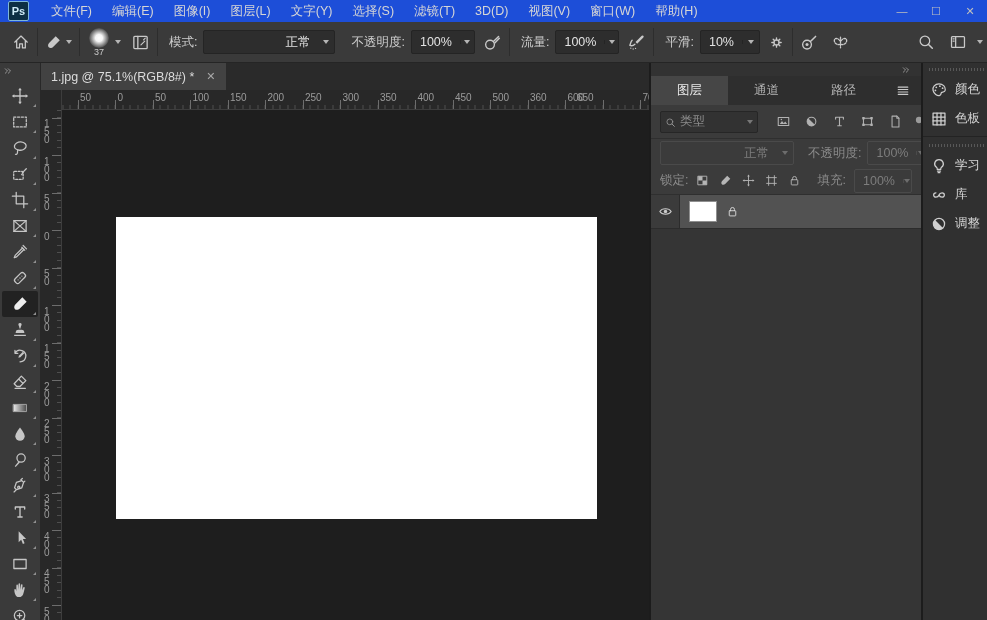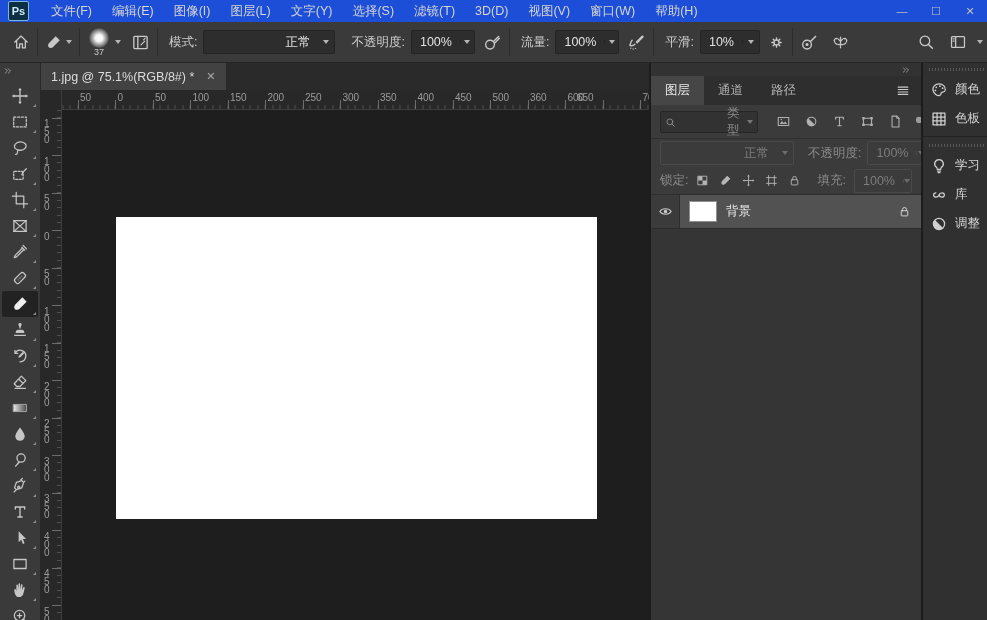--- a/index.html
+++ b/index.html
@@ -53,28 +53,28 @@
   .vruler .minor{position:absolute;top:0;bottom:0;right:0;width:4px;
       background:repeating-linear-gradient(180deg,#4e4e4e 0 1px,transparent 1px 7.5px);}
   .vtick{position:absolute;right:0;height:1px;width:9px;background:#6d6d6d;}
   .vlab{position:absolute;left:3px;width:7px;font-size:10px;line-height:8px;color:#9b9b9b;word-break:break-all;}
   .pasteboard{position:relative;flex:1;background:#1e1e1e;}
   .canvas-white{position:absolute;left:54px;top:107px;width:481px;height:302px;background:#ffffff;}
   
   .panelcol{width:270px;flex:none;background:#3b3b3b;border-left:2px solid #1c1c1c;display:flex;flex-direction:column;}
   .panelhead{height:13px;background:#323232;display:flex;justify-content:flex-end;align-items:center;padding-right:10px;color:#a5a5a5;}
   .ptabs{height:29px;background:#2e2e2e;display:flex;align-items:stretch;}
-  .ptab{padding:0 14px;display:flex;align-items:center;color:#b5b5b5;}
+  .ptab{padding:0 26px;display:flex;align-items:center;color:#b5b5b5;}
   .ptab.active{background:#464646;color:#e8e8e8;}
   .pmenu{margin-left:auto;display:flex;align-items:center;padding-right:10px;color:#c9c9c9;}
   .prow{display:flex;align-items:center;padding:0 9px;flex:none;}
   .filterrow{height:33px;border-bottom:1px solid #2f2f2f;gap:9px;}
   .fsearch{width:88px;height:20px;background:#323232;border:1px solid #262626;border-radius:2px;display:flex;align-items:center;padding:0 4px;color:#8a8a8a;flex:none;}
   .fsearch .q{font-size:11px;margin-right:4px;color:#9a9a9a;}
-  .fsearch .ph{flex:1;margin-left:47px;}
+  .fsearch .ph{flex:1;}
   .ficon{color:#b2b2b2;display:flex;}
   .blendrow{height:28px;gap:6px;}
   .sel.disabled{background:transparent;border-color:#4a4a4a;}
   .sel.disabled .val{color:#7d7d7d;}
   .dimlabel{color:#8b8b8b;flex:none;}
   .lockrow{height:27px;gap:8px;border-bottom:1px solid #2f2f2f;}
   .lockicon{color:#b5b5b5;display:flex;}
   .layers{flex:1;background:#353535;overflow:hidden;}
   .layer-row{height:33px;display:flex;align-items:stretch;border-bottom:1px solid #2c2c2c;}
   .eye-cell{width:28px;border-right:1px solid #2c2c2c;display:flex;align-items:center;justify-content:center;color:#cccccc;flex:none;background:#3b3b3b;}
@@ -721,21 +721,20 @@
       </div>
       <div class="layers" id="layerlist">
           <div class="layer-row">
      <div class="eye-cell">
               <svg class="ic" width="15" height="15">
                 <use href="#i-eye"></use>
               </svg>
             </div>
      <div class="layer-main" style="">
        <div class="layer-thumb"></div>
-       <span class="layer-name">背景</span>
        <span class="layer-lockicon">
                 <svg class="ic" width="13" height="13">
                   <use href="#i-lock"></use>
                 </svg>
               </span>
      </div>
    </div>
         </div>
     </div>
 

